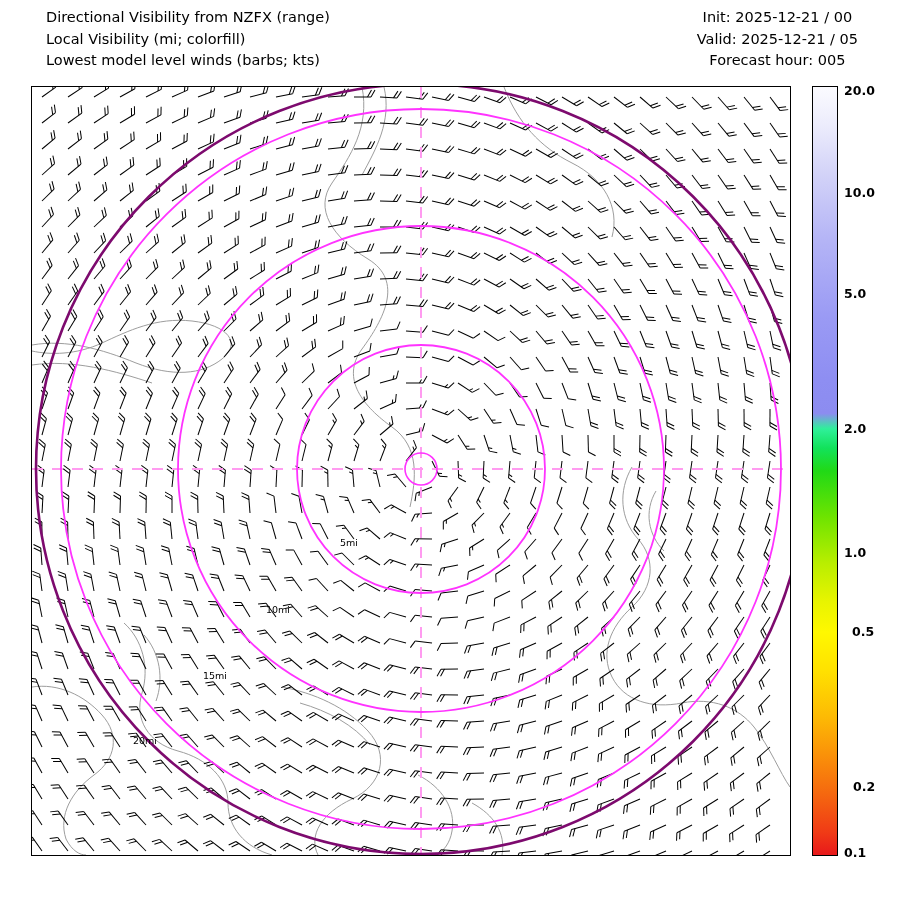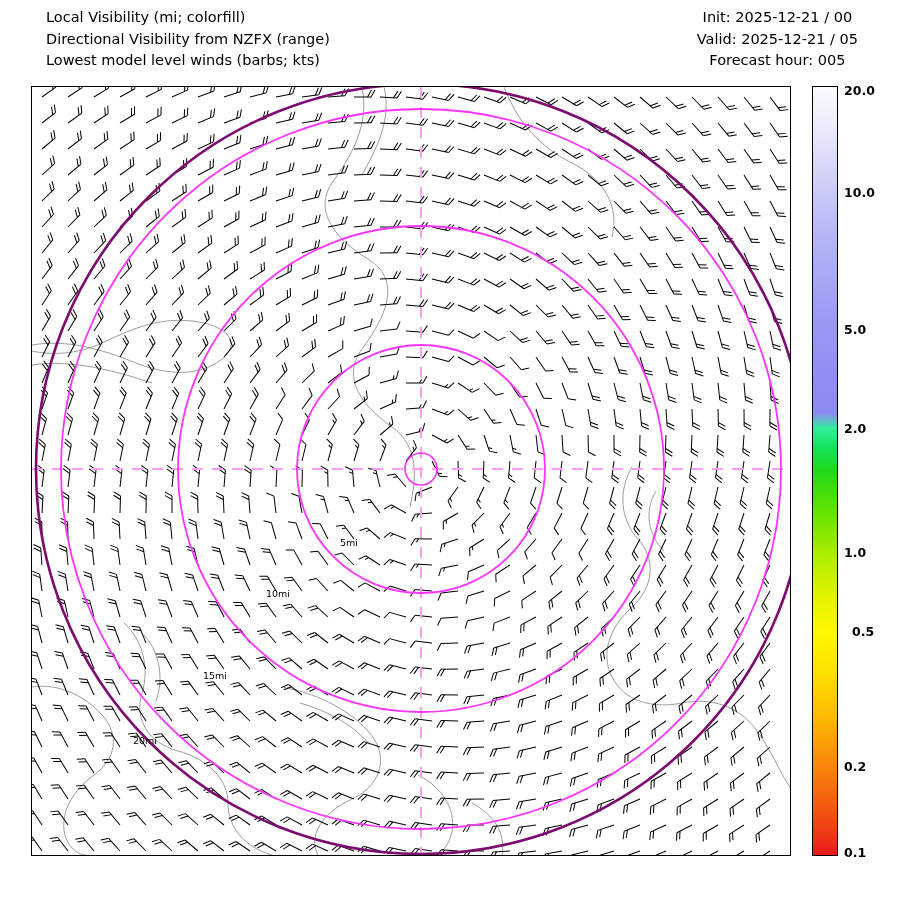--- a/index.html
+++ b/index.html
@@ -120,22 +120,22 @@
     white-space: nowrap;
   }
 </style>
 </head>
 <body>
 
 <div id="root">
 
   <div class="header">
     <div class="title-left">
+      <span class="title-line">Directional Visibility from NZFX (range)</span>
       <span class="title-line">Local Visibility (mi; colorfill)</span>
-      <span class="title-line">Directional Visibility from NZFX (range)</span>
       <span class="title-line">Lowest model level winds (barbs; kts)</span>
     </div>
     <div class="title-right">
       <span class="title-line">Init: 2025-12-21 / 00</span>
       <span class="title-line">Valid: 2025-12-21 / 05</span>
       <span class="title-line">Forecast hour: 005</span>
     </div>
   </div>
 
   <div class="plot-frame">
@@ -1066,30 +1066,30 @@
           <circle cx="389" cy="382" r="16" stroke="#ff33ff" stroke-width="1.6"></circle>
           <circle cx="389" cy="382" r="124" stroke="#ff33ff" stroke-width="1.8"></circle>
           <circle cx="389" cy="382" r="243" stroke="#ff33ff" stroke-width="1.8"></circle>
           <circle cx="389" cy="382" r="360" stroke="#ff33ff" stroke-width="1.8"></circle>
           <circle cx="389" cy="382" r="385" stroke="#7d0a6e" stroke-width="2.6"></circle>
         </g>
       </g>
     </svg>
 
     <div class="ring-label" style="left:308px; top:450px;">5mi</div>
-    <div class="ring-label" style="left:234px; top:501px;text-align:right;">10mi</div>
+    <div class="ring-label" style="left:234px; top:517px;text-align:right;">10mi</div>
     <div class="ring-label" style="left:171px; top:583px;">15mi</div>
     <div class="ring-label" style="left:101px; top:648px;text-align:right;">20mi</div>
   </div>
 
   <div class="cbar-wrap">
     <div class="cbar"></div>
     <div class="cbar-tick-label" style="top:4px;">20.0</div>
     <div class="cbar-tick-label" style="top:106px;">10.0</div>
-    <div class="cbar-tick-label" style="top:207px;margin-top:36px;">5.0</div>
+    <div class="cbar-tick-label" style="top:207px;">5.0</div>
     <div class="cbar-tick-label" style="top:342px;">2.0</div>
     <div class="cbar-tick-label" style="top:444px;margin-top:22px;">1.0</div>
     <div class="cbar-tick-label" style="top:545px;margin-left:8px;">0.5</div>
-    <div class="cbar-tick-label" style="top:680px;">0.2</div>
+    <div class="cbar-tick-label" style="top:700px;margin-left:9px;">0.2</div>
     <div class="cbar-tick-label" style="top:766px;text-align:center;">0.1</div>
   </div>
 
 </div>
 
 </body></html>

